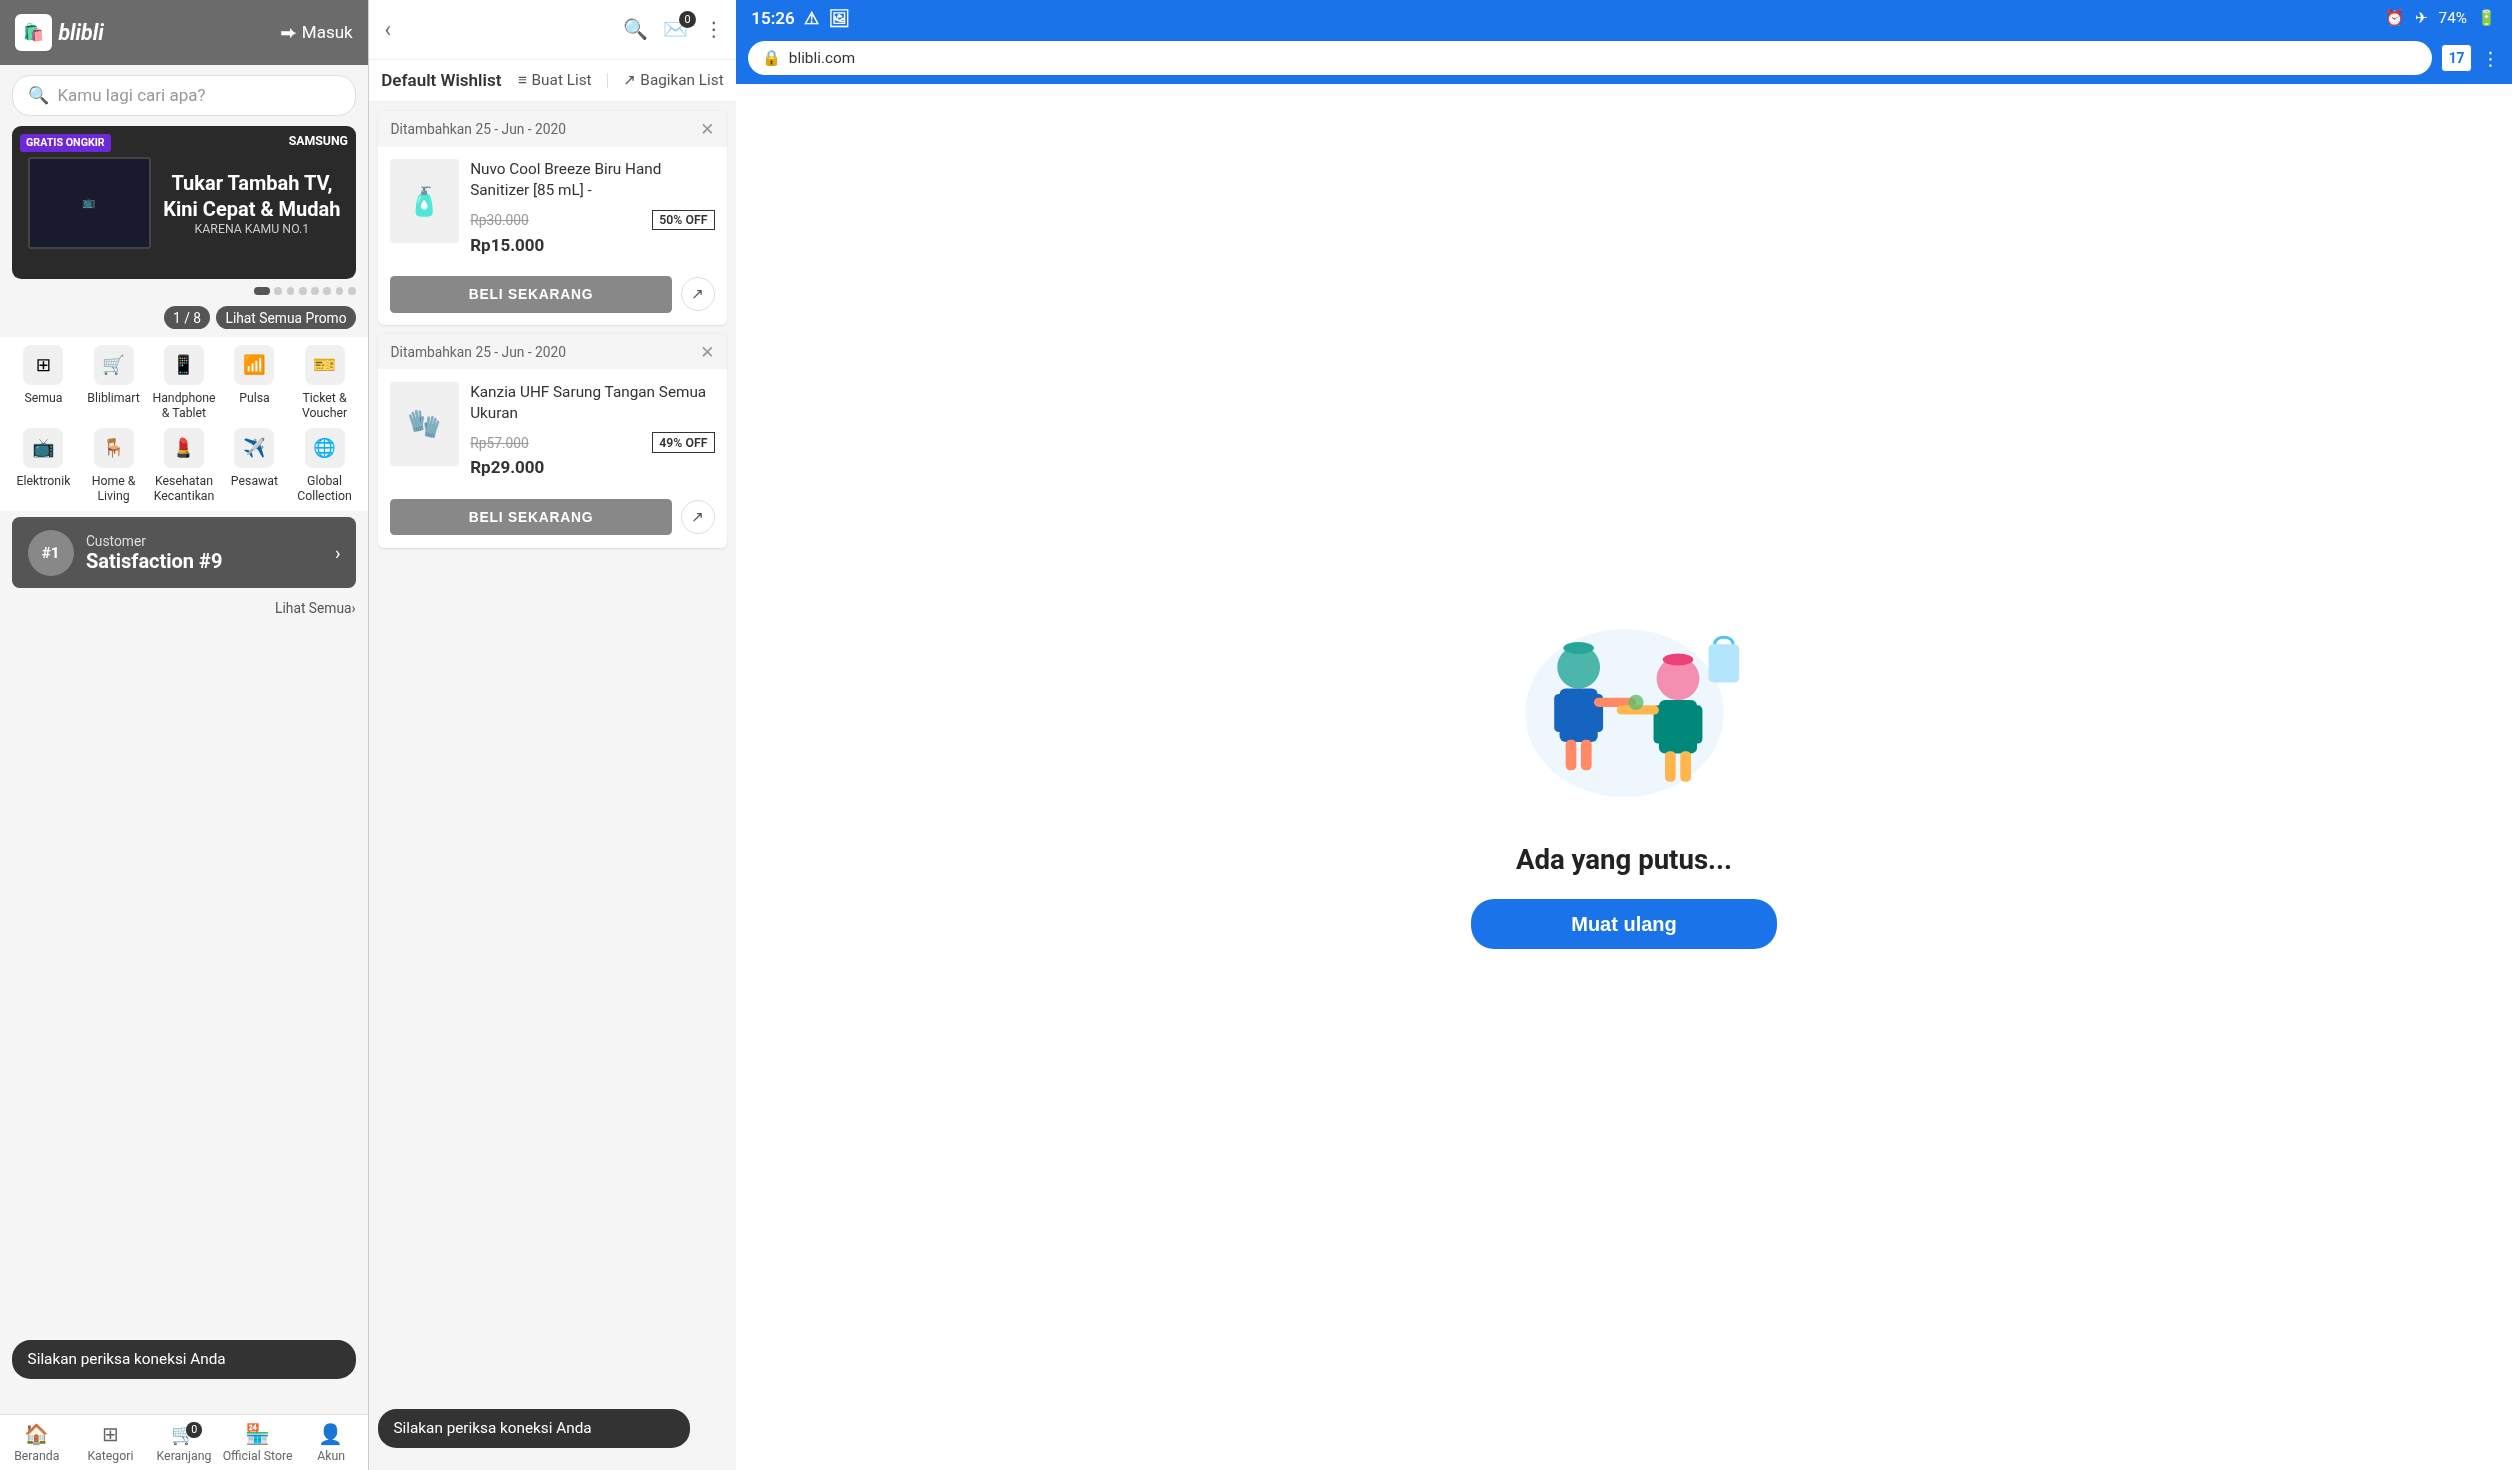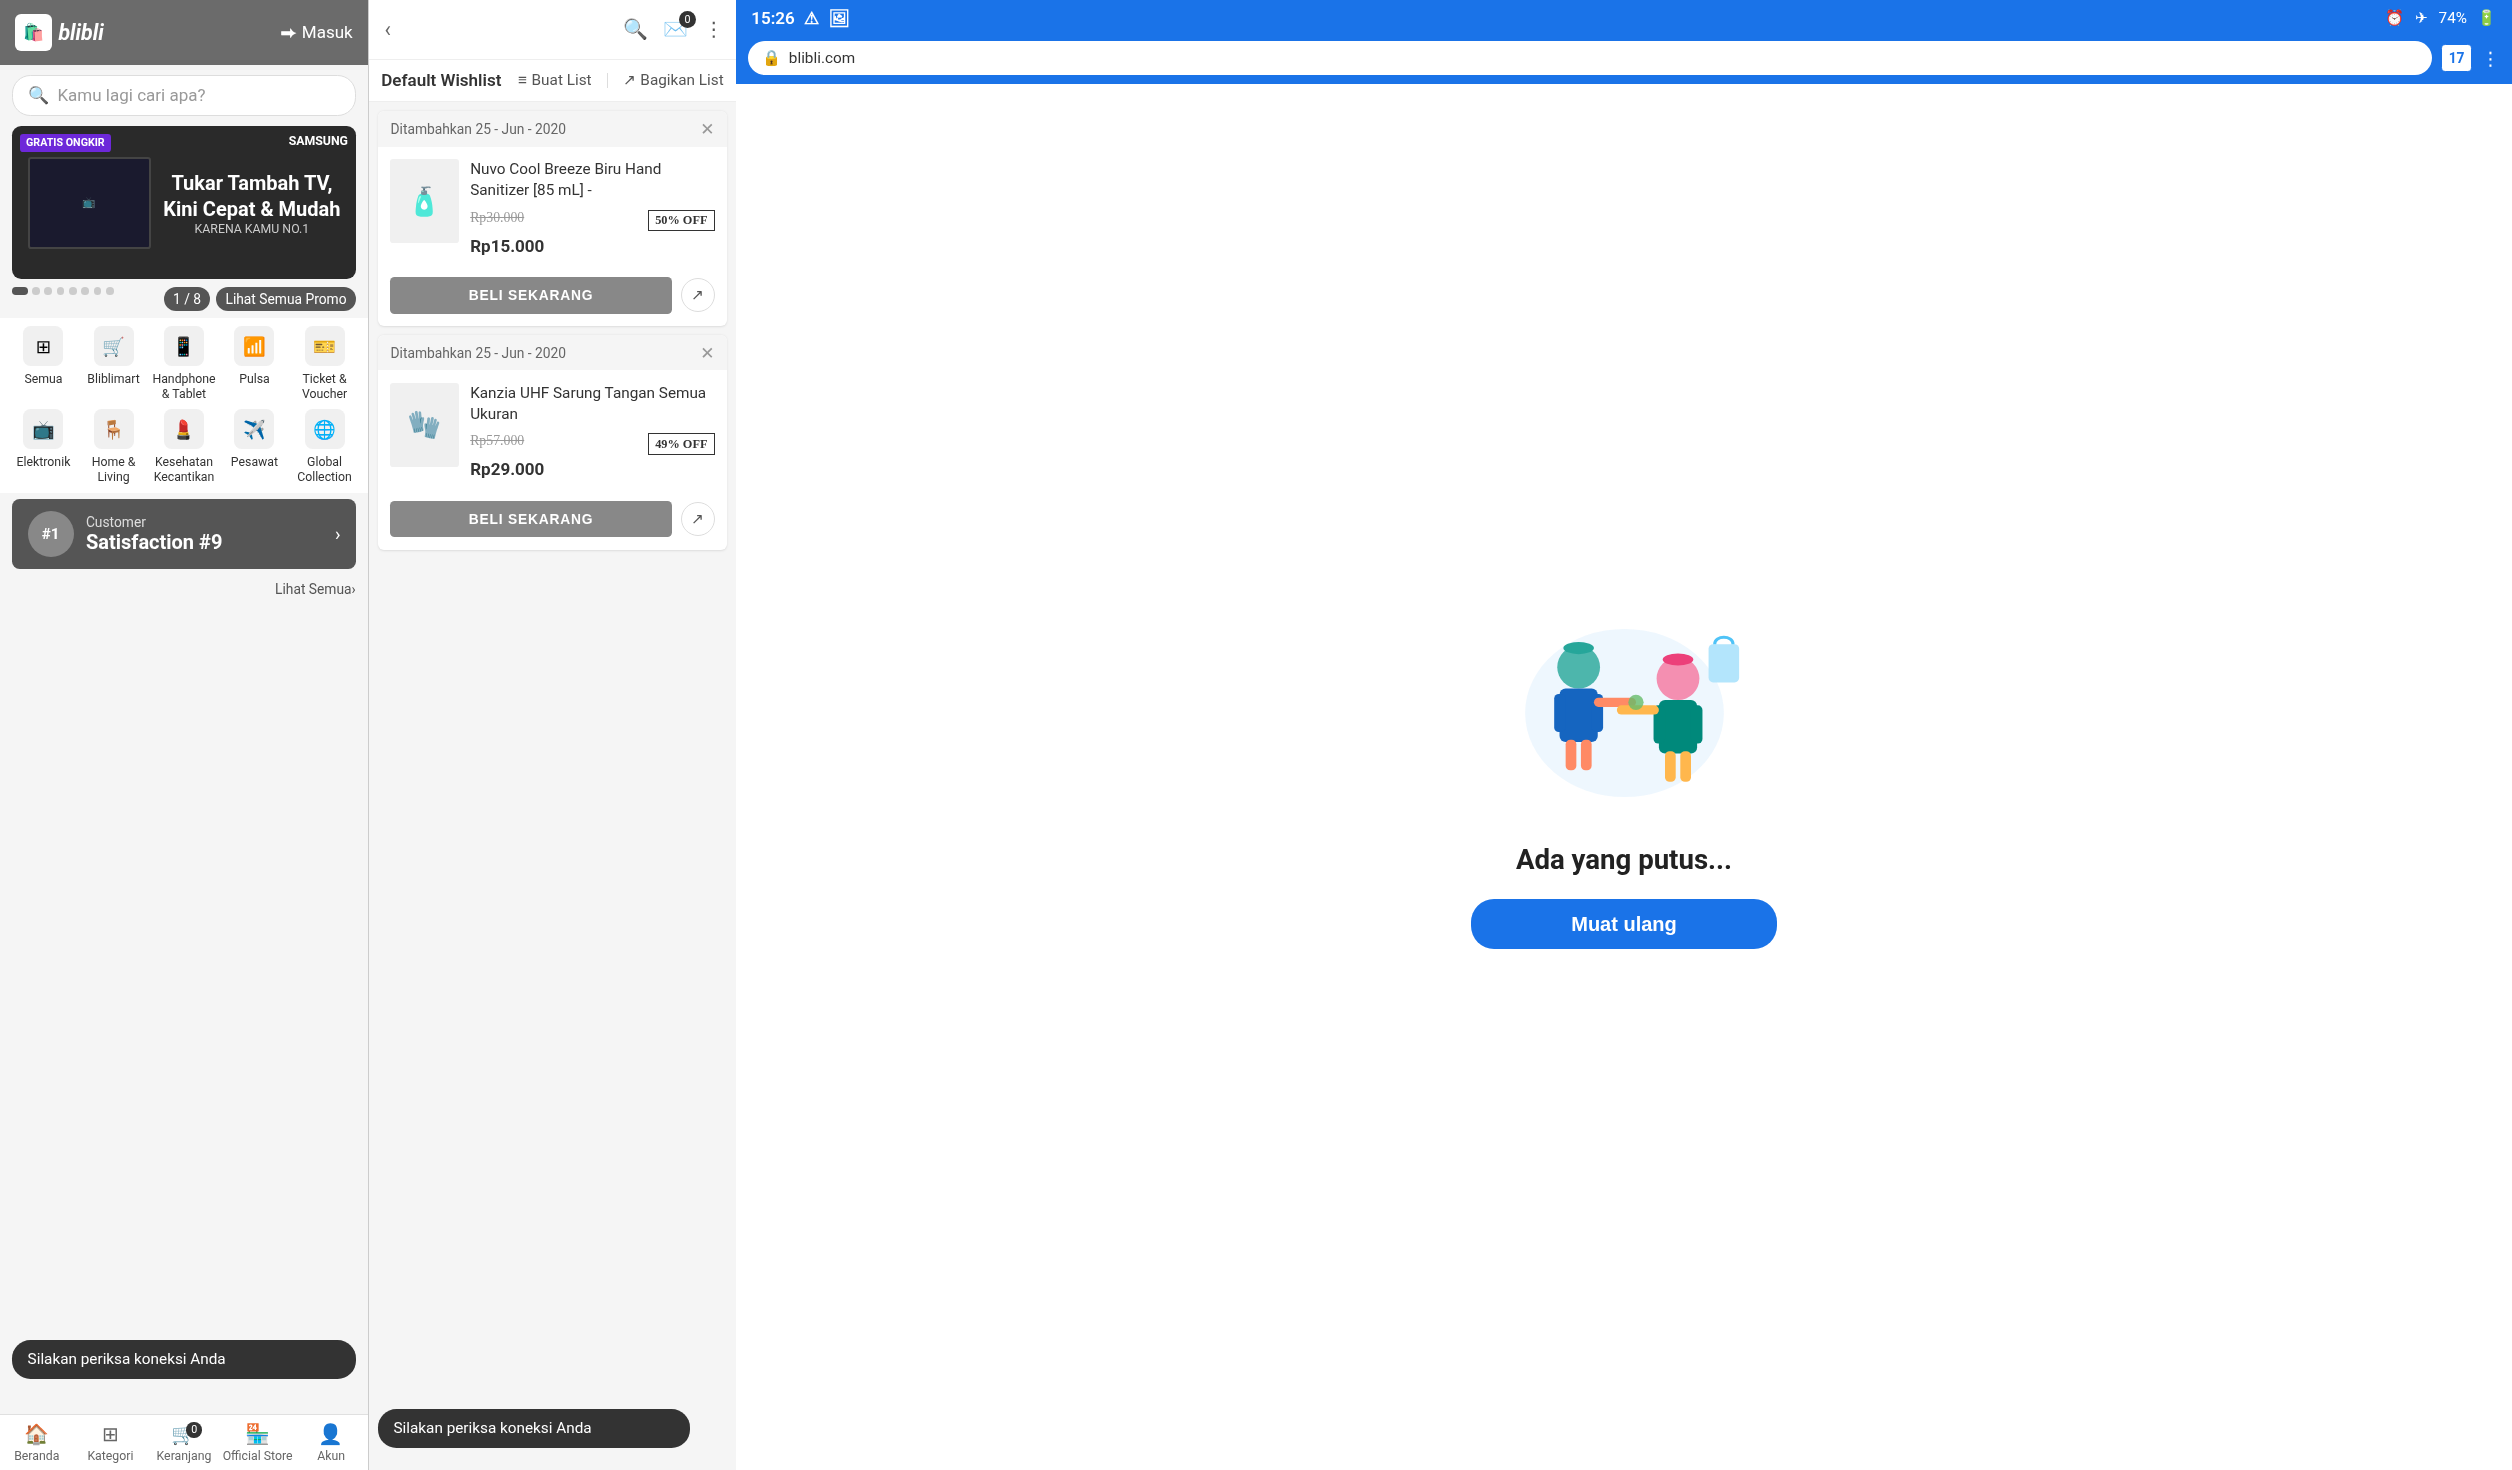--- a/index.html
+++ b/index.html
@@ -141,24 +141,25 @@
       border-radius: 3.1px;
       position: absolute;
       left: 15.3px;
       display: flex;
       align-items: center;
       justify-content: center;
     }
 
     .banner-indicators {
       display: flex;
-      align-items: flex-start;
+      align-items: flex-end;
       gap: 11px;
       padding: 7.7px 12.3px;
       justify-content: space-between;
+      flex-direction: column;
     }
 
     .dots-row {
       display: flex;
       gap: 4.6px;
     }
 
     .dot {
       width: 7.7px;
       height: 7.7px;
@@ -480,24 +481,23 @@
 
     .product-name {
       font-size: 15.3px;
       color: #333;
       margin-bottom: 7.7px;
       line-height: 1.4;
     }
 
     .price-row {
       display: flex;
-      align-items: flex-start;
+      align-items: center;
       justify-content: space-between;
       margin-bottom: 4.6px;
-      font-family: Liberation Serif, serif;
     }
 
     .original-price {
       font-size: 13.8px;
       color: #999;
       text-decoration: line-through;
     }
 
     .discount-badge {
       background: white;

